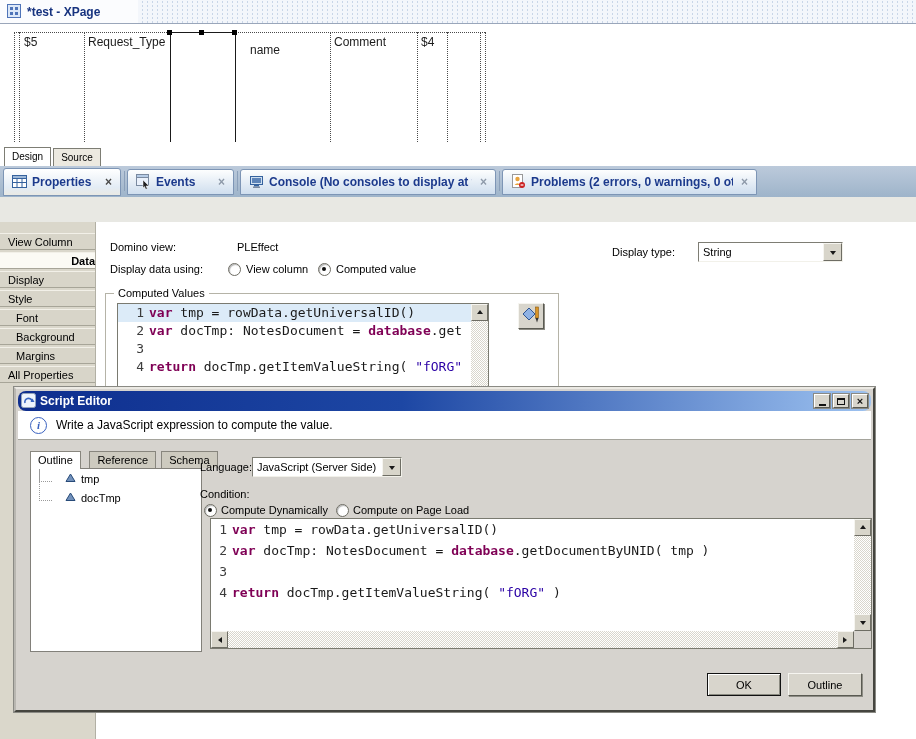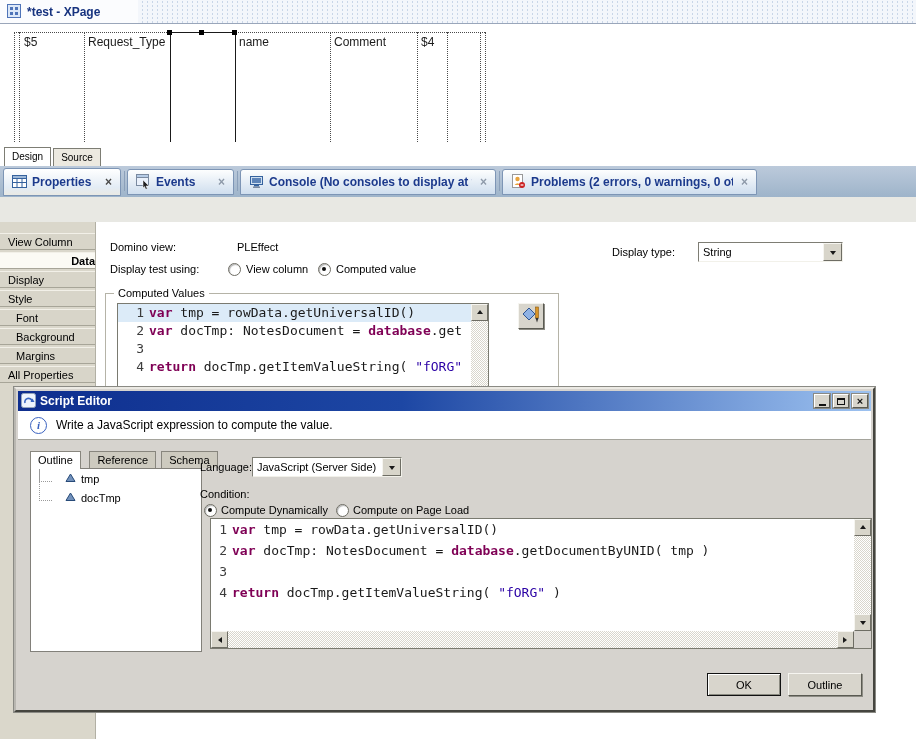--- a/index.html
+++ b/index.html
@@ -89,21 +89,21 @@
     display:flex;align-items:center;justify-content:center;}
 
   .btn3d{position:absolute;background:#d8d5cc;border:1px solid;border-color:#f6f5f0 #5a5a52 #5a5a52 #f6f5f0;
     box-shadow:1px 1px 0 #8d8c84;display:flex;align-items:center;justify-content:center;box-sizing:border-box;}
 
   
   #dialog{left:14px;top:387px;width:861px;height:325px;background:#d6d3ce;z-index:10;
     border:2px solid;border-color:#eceae4 #45453f #45453f #b9b7b1;box-shadow:0 0 0 1px #8a8a84;box-sizing:border-box;}
   #dlg-titlebar{position:absolute;left:2px;top:2px;right:2px;height:20px;
     background:linear-gradient(90deg,#0e2e8e 0%,#1d47a4 45%,#9dc2f0 100%);
-    display:flex;align-items:center;padding:0 3px;box-sizing:border-box;}
+    display:flex;align-items:center;padding:0 3px;box-sizing:border-box;border-radius:8px;}
   #dlg-title{color:#fff;font-weight:bold;font-size:12px;margin-left:4px;flex:1;}
   .winbtn{width:16px;height:14px;background:#d8d5cc;border:1px solid;border-color:#fff #5a5a52 #5a5a52 #fff;
     box-shadow:0 0 0 1px #8a8a84;margin-left:3px;display:flex;align-items:center;justify-content:center;box-sizing:border-box;}
   .glyph-min{width:7px;height:2px;background:#111;margin-top:7px;}
   .glyph-max{width:8px;height:7px;border:1px solid #111;border-top-width:2px;box-sizing:border-box;}
   .glyph-close{font-size:11px;font-weight:bold;color:#111;line-height:10px;}
   #dlg-info{position:absolute;left:2px;top:22px;right:2px;height:29px;background:#fff;border-bottom:1px solid #a5a49c;
     display:flex;align-items:center;padding-left:12px;box-sizing:border-box;}
   #dlg-info-text{font-size:12px;margin-left:9px;}
   .info-i{width:15px;height:15px;border-radius:50%;border:1px solid #3a62c0;color:#3a62c0;
@@ -151,21 +151,21 @@
       <div class="vline-dot" style="left: 480px; top: 8px; height: 110px;"></div>
       <div class="vline-dot" style="left: 485px; top: 8px; height: 110px;"></div>
       <div class="vline-solid" style="left: 170px; top: 8px; height: 110px;"></div>
       <div class="vline-solid" style="left: 235px; top: 8px; height: 110px;"></div>
       <div class="hline-solid" style="left: 170px; top: 8px; width: 65px;"></div>
       <div class="handle" style="left: 167px; top: 6px;"></div>
       <div class="handle" style="left: 199px; top: 6px;"></div>
       <div class="handle" style="left: 232px; top: 6px;"></div>
       <span class="col-label" style="left: 24px;">$5</span>
       <span class="col-label" style="left: 88px;">Request_Type</span>
-      <span class="col-label" style="left: 239px;">name</span>
+      <span class="col-label" style="left: 250px; margin-top: 8px;">name</span>
       <span class="col-label" style="left: 334px;">Comment</span>
       <span class="col-label" style="left: 421px;">$4</span>
     </div>
 
   <div class="abs" id="ds-tabs"><span class="ds-tab active">Design</span><span class="ds-tab">Source</span></div>
 
   <div class="abs" id="panel-tabbar">
       <div class="ptab active" style="left: 3px; width: 118px;">
         <span><svg width="15" height="15">
             <rect x="0.5" y="1.5" width="14" height="12" fill="#fff" stroke="#35629e"></rect>
@@ -222,21 +222,21 @@
         <div class="side-item" style="top: 68px;">Style</div>
         <div class="side-item ind" style="top: 87px;">Font</div>
         <div class="side-item ind" style="top: 106px;">Background</div>
         <div class="side-item ind" style="top: 125px;">Margins</div>
         <div class="side-item" style="top: 144px;">All Properties</div>
       </div>
 
     <span class="lbl" style="left:110px;top:19px;">Domino view:</span>
     <span class="lbl" style="left:237px;top:19px;">PLEffect</span>
 
-    <span class="lbl" style="left:110px;top:41px;">Display test using:</span>
+    <span class="lbl" style="left:110px;top:41px;">Display data using:</span>
     <span class="radio" style="left:228px;top:41px;"></span>
     <span class="lbl" style="left:246px;top:41px;">View column</span>
     <span class="radio checked" style="left:318px;top:41px;"></span>
     <span class="lbl" style="left:336px;top:41px;">Computed value</span>
 
     <span class="lbl" style="left:612px;top:24px;">Display type:</span>
     <div class="combo" style="left:698px;top:20px;width:145px;height:20px;">
       <span class="ctxt">String</span>
       <span class="cbtn">
           <span class="arr-d"></span>

